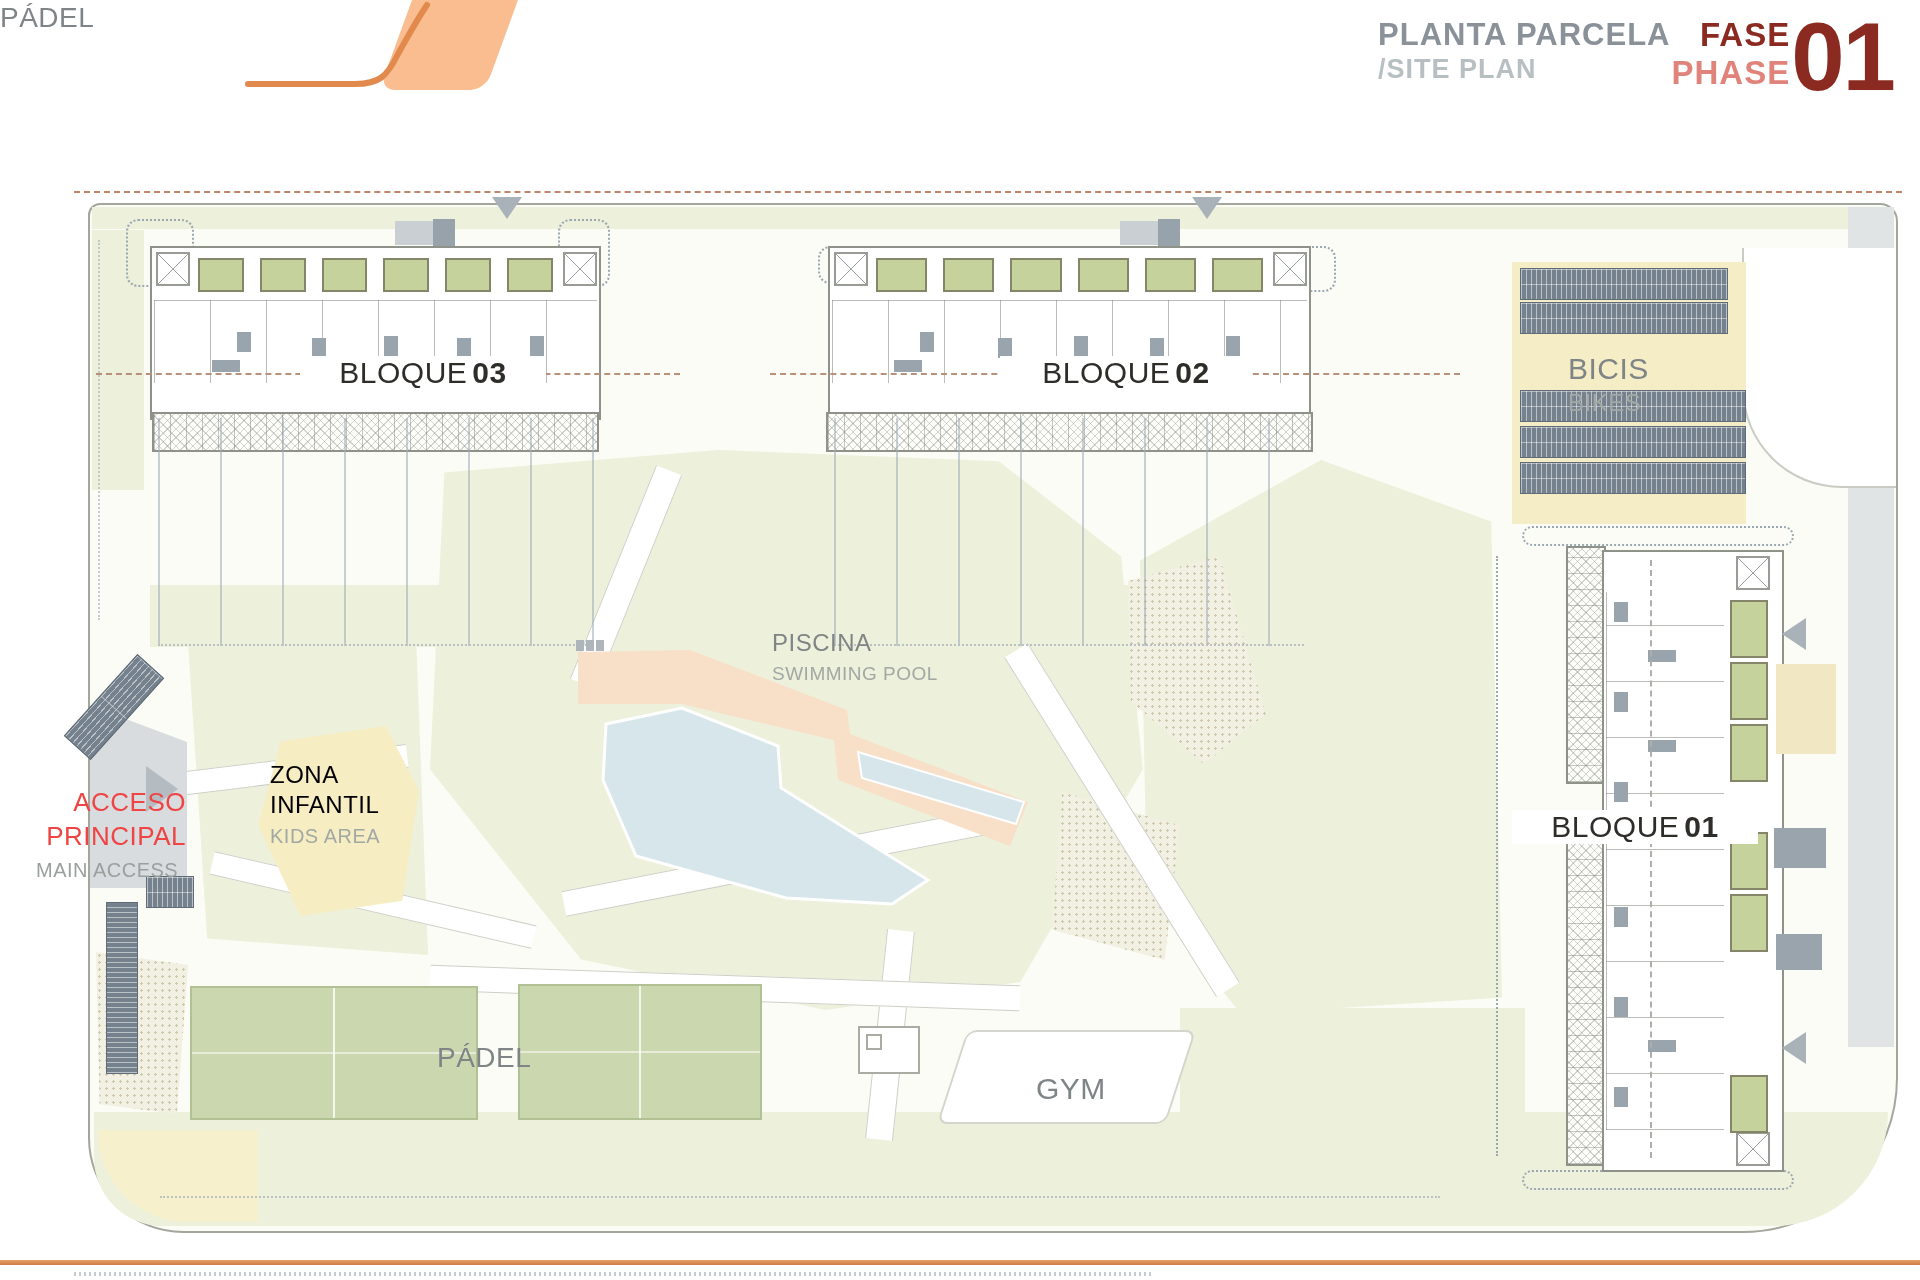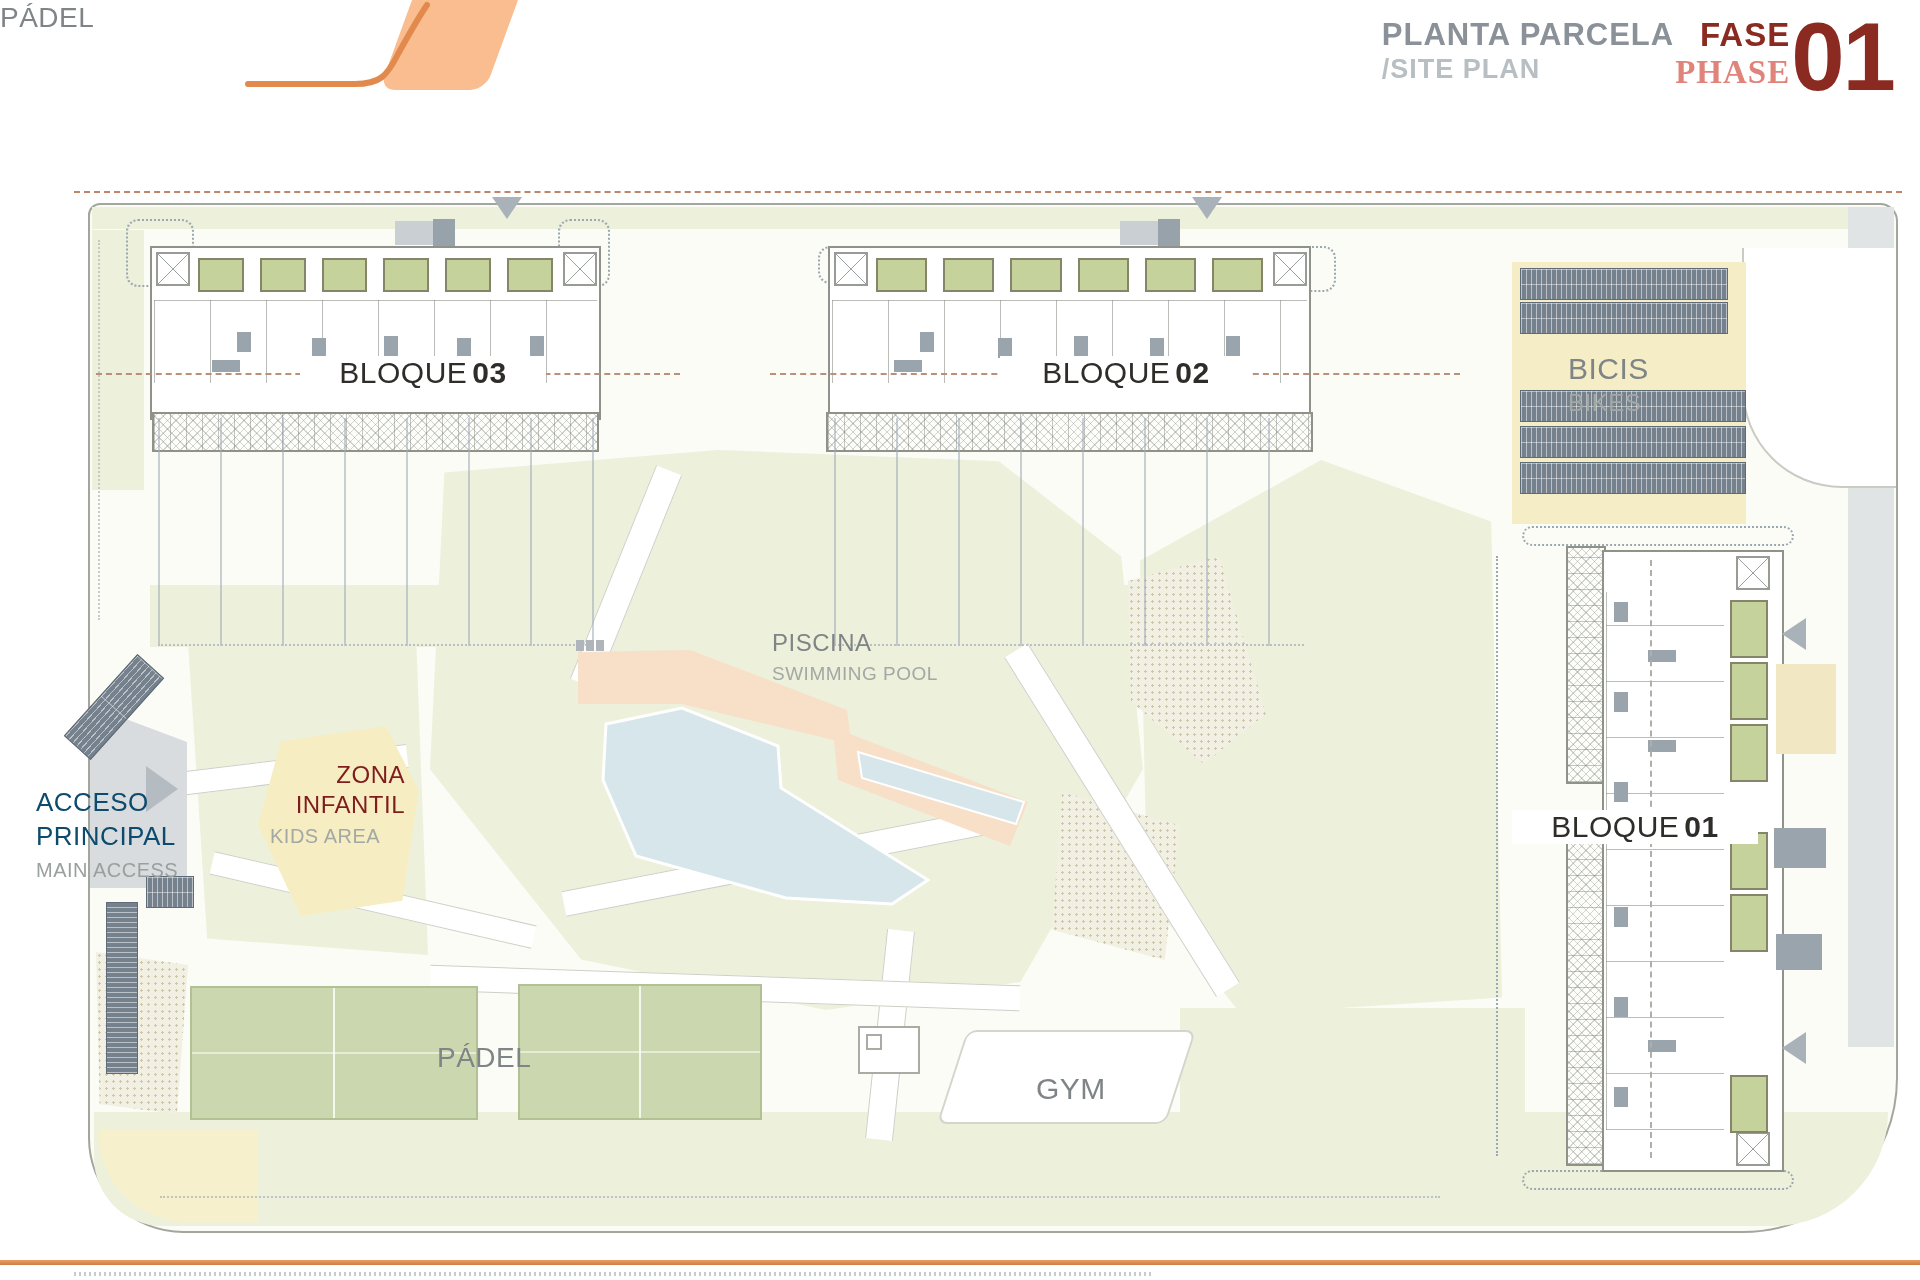--- a/index.html
+++ b/index.html
@@ -4,21 +4,21 @@
 <style>
   html,body{margin:0;padding:0;background:#ffffff;}
   body{width:1920px;height:1280px;position:relative;overflow:hidden;
        font-family:"Liberation Sans",sans-serif;}
   .abs{position:absolute;}
   
   .hdr-titles{position:absolute;top:16px;right:26px;display:flex;align-items:flex-start;gap:1px;}
   .t-es{font-size:31px;font-weight:bold;letter-spacing:1px;color:#8A9199;line-height:1.2;}
   .t-en{font-size:27px;font-weight:bold;letter-spacing:1px;color:#B8BFC3;line-height:1.2;}
   .f-es{font-size:33px;font-weight:bold;letter-spacing:1px;color:#8B2A21;line-height:1.15;text-align:right;}
-  .f-en{font-size:33px;font-weight:bold;letter-spacing:1px;color:#E0837A;line-height:1.15;text-align:left;font-family:Liberation Serif, serif;}
+  .f-en{font-size:33px;font-weight:bold;letter-spacing:1px;color:#E0837A;line-height:1.15;text-align:left;}
   .f-num{font-size:96px;font-weight:bold;color:#8B2A21;line-height:.82;margin-top:2px;letter-spacing:-2px;}
   
   .lawn{background:#EDF0DB;}
   .stipple{background-color:#F2F0E2;background-image:radial-gradient(#CDC7AC 1px,transparent 1.3px);background-size:7px 7px;}
   .wpath-v{background:#fff;border-left:1px solid #CDD0C6;border-right:1px solid #CDD0C6;}
   .wpath-h{background:#fff;border-top:1px solid #CDD0C6;border-bottom:1px solid #CDD0C6;}
   .bbody{background:#fff;border:2px solid #8F9289;}
   .terr-row{position:absolute;left:46px;right:46px;top:10px;height:34px;display:flex;gap:16px;}
   .terr{flex:1;background:#C5D29C;border:2px solid #85856A;}
   .terr-v{position:absolute;width:34px;height:54px;background:#C5D29C;border:2px solid #85856A;}
@@ -55,21 +55,21 @@
   .vent-d{background:#97A2AA;}
   .mini-box{border:2px solid #8A5A42;background:#fff;}
   .court{background:#CBD7AE;border:2px solid #B2C194;background-image:
     linear-gradient(90deg,transparent calc(50% - 1px),#FFFFFFCC calc(50% - 1px),#FFFFFFCC calc(50% + 1px),transparent calc(50% + 1px)),
     linear-gradient(0deg,transparent calc(50% - 1px),#FFFFFF88 calc(50% - 1px),#FFFFFF88 calc(50% + 1px),transparent calc(50% + 1px));}
   
   .blk-lbl{position:absolute;text-align:center;font-size:30px;color:#2F2D2A;letter-spacing:.5px;background:#fff;padding:0 8px;white-space:nowrap;}
   .blk-num{font-weight:bold;margin-left:5px;}
   .lbl-g1{font-size:24px;color:#7F8486;letter-spacing:.5px;line-height:1.25;}
   .lbl-g2{font-size:19px;color:#A2A8A4;letter-spacing:.5px;line-height:1.25;margin-top:4px;}
-  .lbl-dark{font-size:26px;color:#0c4a6e;letter-spacing:.5px;line-height:1.3;}
+  .lbl-dark{font-size:26px;color:#ef4444;letter-spacing:.5px;line-height:1.3;text-align:right;}
   
   .foot-line{background:linear-gradient(180deg,#E8A065,#CE7C43);}
   .microtext{background:repeating-linear-gradient(90deg,#B7BEC4 0 2px,transparent 2px 5px);opacity:.8;}
 </style>
 </head>
 <body>
 
 <svg class="abs" style="left:240px;top:0;" width="330" height="100" viewBox="0 0 330 100">
   <rect x="172" y="-12" width="106" height="102" rx="15" fill="#F9BD90" transform="skewX(-20)"></rect>
   <path d="M 8 84 H 115 C 140 84 147 76 158 54 C 168 36 178 18 187 5" stroke="#E28A4E" stroke-width="6" fill="none" stroke-linecap="round"></path>
@@ -255,21 +255,21 @@
   <div class="abs court" style="left:518px;top:984px;width:240px;height:132px;"></div>
 
   <div class="abs" style="left:160px;top:1196px;width:1280px;height:0;border-top:2px dotted #AFB9C2;opacity:.8;"></div>
   <div class="abs" style="left:98px;top:240px;width:0;height:380px;border-left:2px dotted #AFB9C2;opacity:.7;"></div>
 
   <div class="abs" style="left:772px;top:628px;">
     <div class="lbl-g1">PISCINA</div>
     <div class="lbl-g2">SWIMMING POOL</div>
   </div>
   <div class="abs" style="left:270px;top:760px;width:135px;">
-    <div class="lbl-g1" style="color:#7f1d1d;text-align:right;">ZONA INFANTIL</div>
+    <div class="lbl-g1" style="color:#000000;">ZONA INFANTIL</div>
     <div class="lbl-g2" style="font-size:20px;">KIDS AREA</div>
   </div>
   <div class="abs" style="left:36px;top:786px;width:150px;">
     <div class="lbl-dark">ACCESO PRINCIPAL</div>
     <div class="lbl-g2" style="font-size:20px;color:#9AA09D;">MAIN ACCESS</div>
   </div>
   <div class="abs lbl-g1" style="font-size:28px;">PÁDEL</div>
   <div class="abs" style="left:437px;top:1040px;">
     <div class="lbl-g1" style="font-size:28px;">PÁDEL</div>
   </div>

